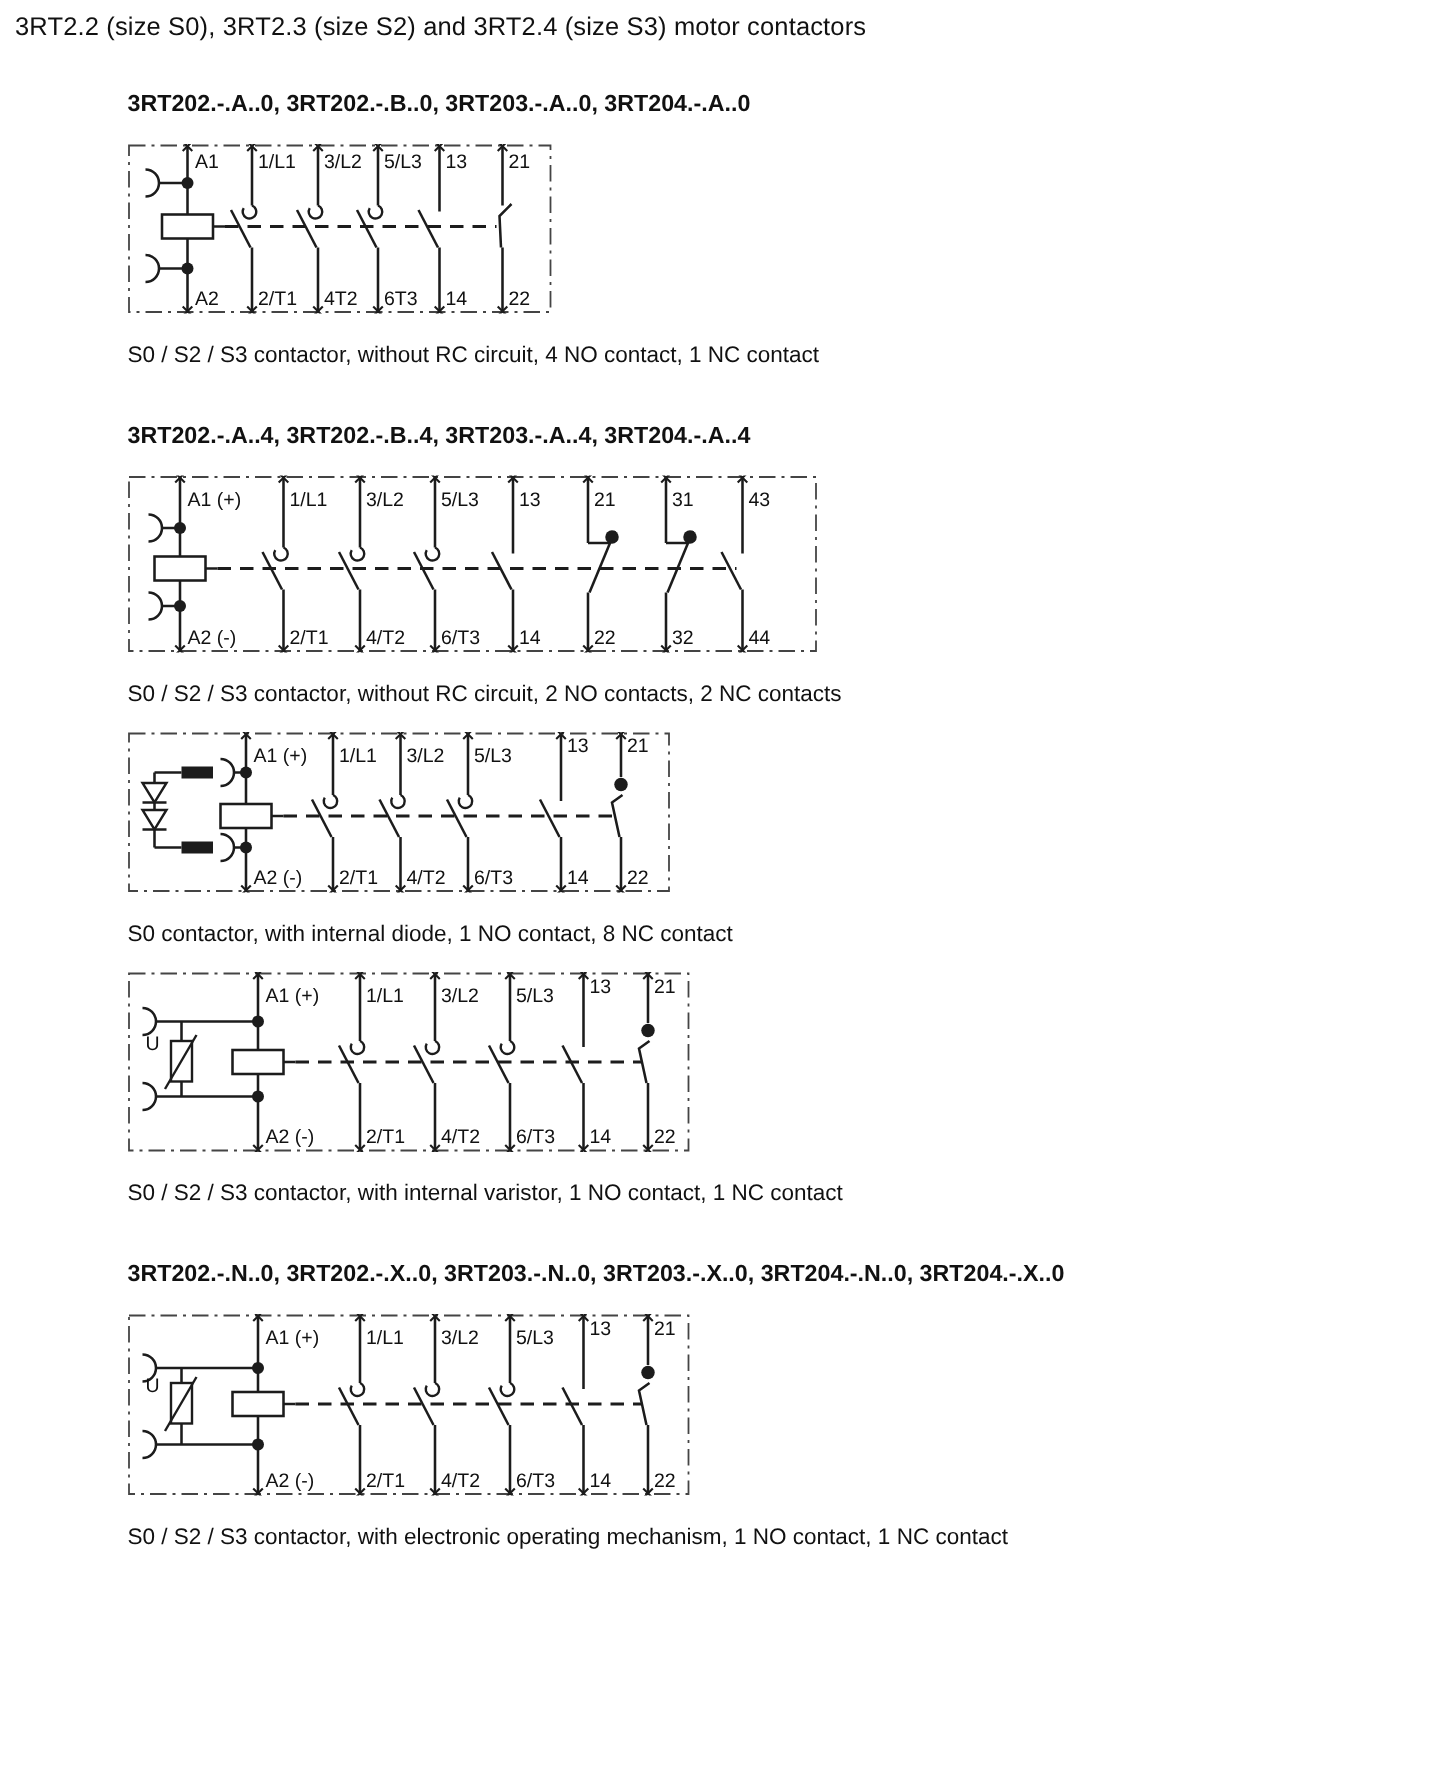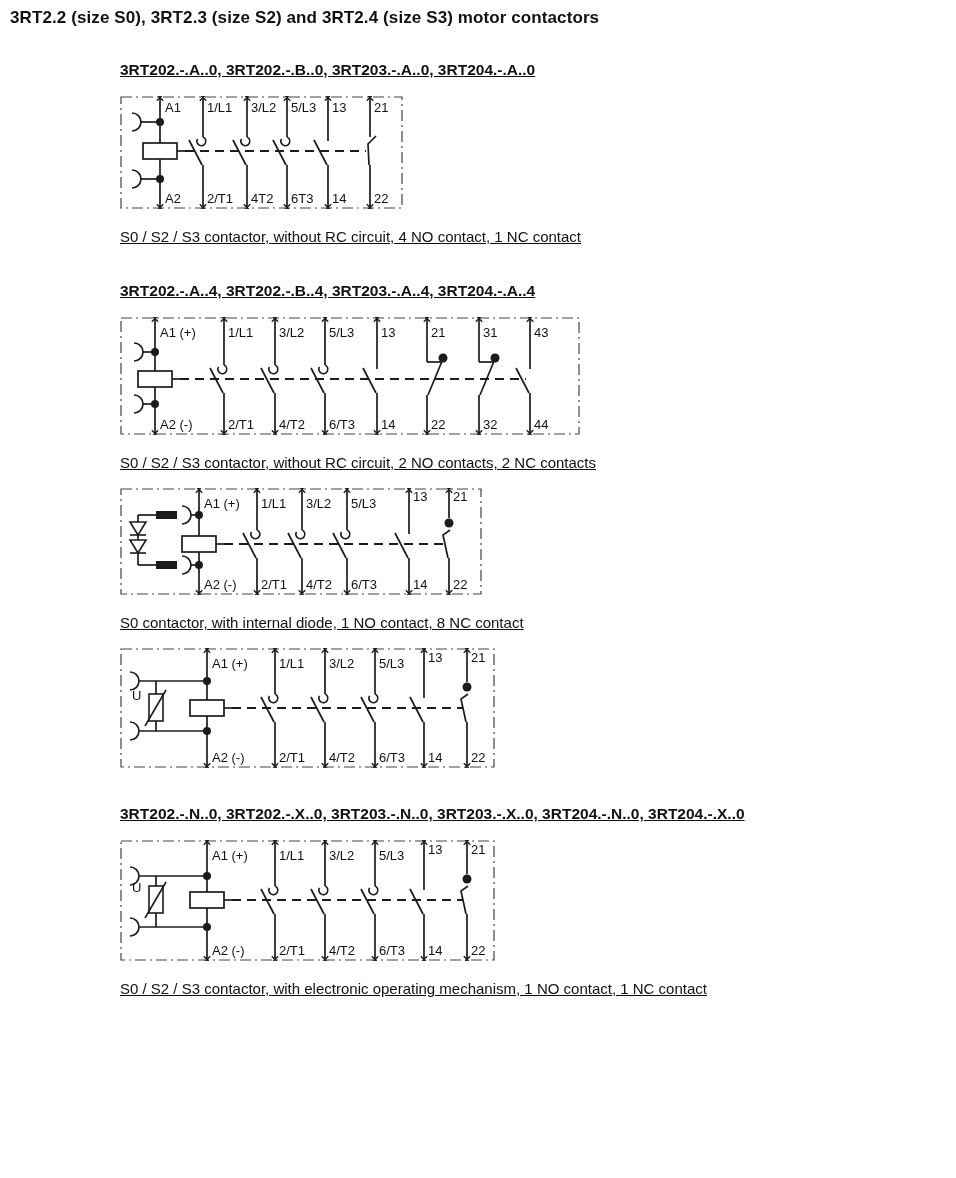--- a/index.html
+++ b/index.html
@@ -1,18 +1,18 @@
 <!DOCTYPE html>
 <html><head>
 <meta charset="utf-8">
 <style>
   html,body{margin:0;padding:0;background:#ffffff;}
   body{width:956px;height:1178px;font-family:"Liberation Sans",sans-serif;color:#111;position:relative;overflow:hidden;}
-  .page-title{font-size:17px;font-weight:bold;margin:8px 0 0 10px;letter-spacing:.1px;}
-  .sections{margin-left:120px;text-decoration:underline;}
+  .page-title{font-size:17px;font-weight:normal;margin:8px 0 0 10px;letter-spacing:.1px;}
+  .sections{margin-left:85px;}
   .sec-heading{font-size:15.5px;font-weight:bold;margin:37px 0 0 0;white-space:nowrap;}
   .sec-heading.first{margin-top:33px;}
   .diagram{margin-top:17px;}
   .diagram svg{display:block;}
   .sec-caption{font-size:15px;margin:19px 0 0 0;white-space:nowrap;}
 </style>
 </head>
 <body>
 
 <h1 class="page-title">3RT2.2 (size S0), 3RT2.3 (size S2) and 3RT2.4 (size S3) motor contactors</h1>
@@ -345,20 +345,21 @@
           <circle cx="347" cy="39" r="4.5" fill="#1c1c1c"></circle>
           <path d="M 346,74 L 341,51 L 348,46" stroke="#1c1c1c" stroke-width="1.7" fill="none"></path>
           <line x1="347" y1="74" x2="347" y2="119" stroke="#1c1c1c" stroke-width="1.7"></line>
         </g>
         <path d="M343.8,-1.7000000000000002 L350.2,4.7 M343.8,4.7 L350.2,-1.7000000000000002" stroke="#1c1c1c" stroke-width="1.4" fill="none"></path>
         <path d="M343.8,115.3 L350.2,121.7 M343.8,121.7 L350.2,115.3" stroke="#1c1c1c" stroke-width="1.4" fill="none"></path>
         <text x="351" y="14" font-size="13" font-family="&quot;Liberation Sans&quot;,sans-serif" fill="#111">21</text>
         <text x="351" y="114" font-size="13" font-family="&quot;Liberation Sans&quot;,sans-serif" fill="#111">22</text>
       </svg>
     </div>
+  <p class="sec-caption">S0 / S2 / S3 contactor, with internal varistor, 1 NO contact, 1 NC contact</p>
 
   <h2 class="sec-heading">3RT202.-.N..0, 3RT202.-.X..0, 3RT203.-.N..0, 3RT203.-.X..0, 3RT204.-.N..0, 3RT204.-.X..0</h2>
   <div class="diagram">
       <svg width="375" height="121" viewBox="0 0 375 121">
         <rect x="1" y="1" width="373" height="119" fill="none" stroke="#444" stroke-width="1.2" stroke-dasharray="11 4 2 4"></rect>
         <g>
           <line x1="87" y1="1" x2="87" y2="120" stroke="#1c1c1c" stroke-width="1.7"></line>
           <circle cx="87" cy="36" r="4" fill="#1c1c1c"></circle>
           <circle cx="87" cy="87" r="4" fill="#1c1c1c"></circle>
           <rect x="70" y="52" width="34" height="16" fill="#fff" stroke="#1c1c1c" stroke-width="1.7"></rect>

